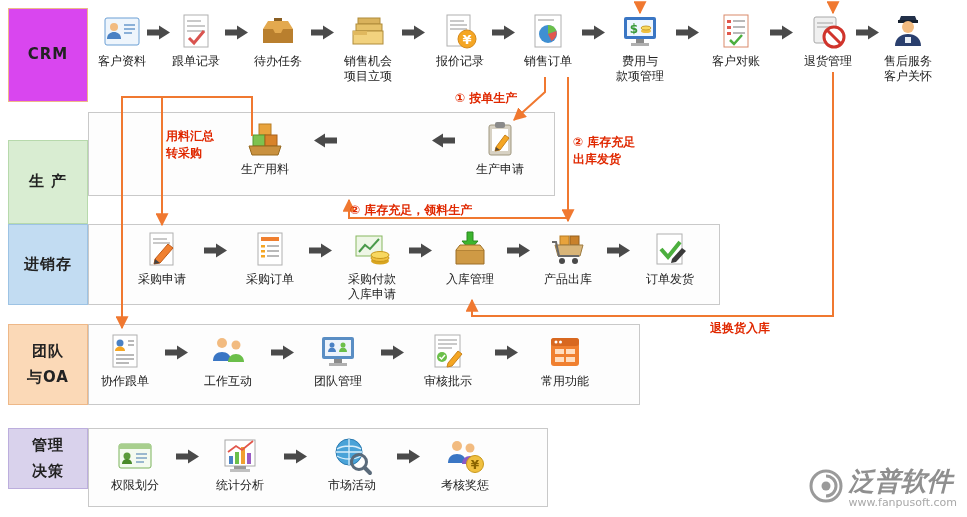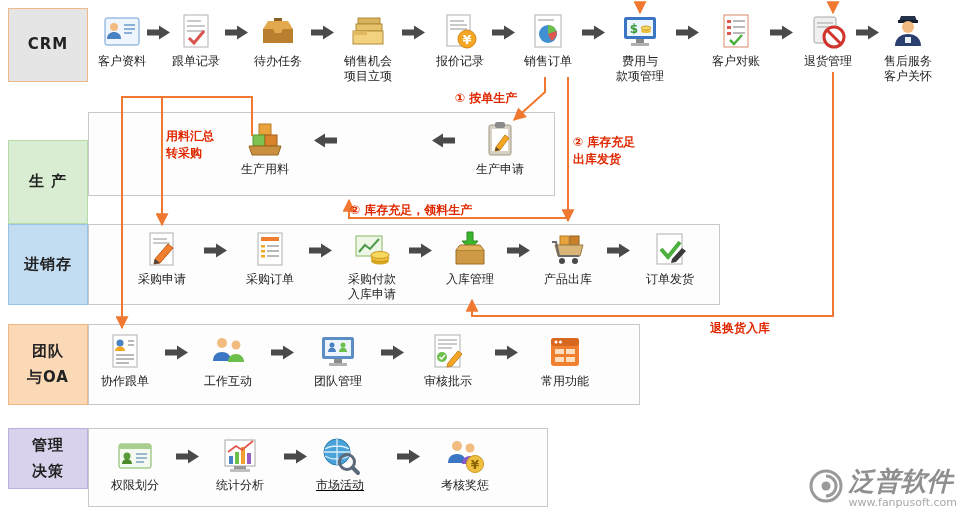--- a/index.html
+++ b/index.html
@@ -27,21 +27,21 @@
     <span><svg width="38" height="38" viewBox="0 0 38 38">
           <circle cx="19" cy="19" r="15" fill="none" stroke="#9a9a9a" stroke-width="3"></circle>
           <path d="M19 9a10 10 0 0 1 0 20" stroke="#9a9a9a" stroke-width="3" fill="none"></path>
           <circle cx="19" cy="19" r="4.5" fill="#9a9a9a"></circle>
         </svg></span>
     <div>
       <div class="wm-brand">泛普软件</div>
       <div class="wm-site">www.fanpusoft.com</div>
     </div>
   </div>
-<div class="row-label" style="top: 8px; height: 74px; background: #e5e5e5; border-color: rgb(238, 184, 136);">
+<div class="row-label" style="top: 8px; height: 94px; background: #d946ef; border-color: rgb(238, 184, 136);">
       <span class="row-label-text">CRM</span>
     </div>
     <div class="flow-item" style="left: 78px; top: 12px;">
       <div class="flow-icon"><svg viewBox="0 0 40 40">
           <rect x="3" y="6" width="34" height="27" rx="2" fill="#eef5fc" stroke="#6b9fd4"></rect>
           <circle cx="12" cy="15" r="4" fill="#f2bb80"></circle>
           <path d="M5 27c0-5 3.5-7 7-7s7 2 7 7z" fill="#4a81c4"></path>
           <rect x="22" y="12" width="11" height="2" fill="#8ab0d8"></rect>
           <rect x="22" y="16" width="11" height="2" fill="#8ab0d8"></rect>
           <rect x="22" y="20" width="8" height="2" fill="#8ab0d8"></rect>
@@ -380,21 +380,21 @@
           <rect x="9" y="20" width="4" height="8" fill="#4a81c4"></rect>
           <rect x="15" y="16" width="4" height="12" fill="#6bbf4a"></rect>
           <rect x="21" y="11" width="4" height="17" fill="#f0a030"></rect>
           <rect x="27" y="17" width="4" height="11" fill="#9a5ac4"></rect>
           <path d="M8 16l8-6 6 4 11-9" stroke="#e2574c" stroke-width="1.8" fill="none"></path>
           <rect x="14" y="30" width="12" height="3" fill="#9a9a9a"></rect>
           <rect x="10" y="33" width="20" height="3" fill="#c0c0c0"></rect>
         </svg></div>
       <div class="flow-label">统计分析</div>
     </div>
-    <div class="flow-item" style="left: 296px; top: 436px; text-decoration: underline;">
+    <div class="flow-item" style="left: 308px; top: 436px;">
       <div class="flow-icon"><svg viewBox="0 0 40 40">
           <circle cx="17" cy="16" r="13" fill="#4aa3d8" stroke="#2a7ab0"></circle>
           <path d="M5 13c6-4 18-4 24 0M5 20c6 4 18 4 24 0M17 3v26M4 16h26" stroke="#d8eefa" stroke-width="1.3" fill="none"></path>
           <circle cx="27" cy="26" r="7.5" fill="none" stroke="#5a6a7a" stroke-width="3"></circle>
           <line x1="32.5" y1="31.5" x2="38" y2="37" stroke="#5a6a7a" stroke-width="4" stroke-linecap="round"></line>
         </svg></div>
       <div class="flow-label">市场活动</div>
     </div>
     <div class="flow-item" style="left: 421px; top: 436px;">
       <div class="flow-icon"><svg viewBox="0 0 40 40">

